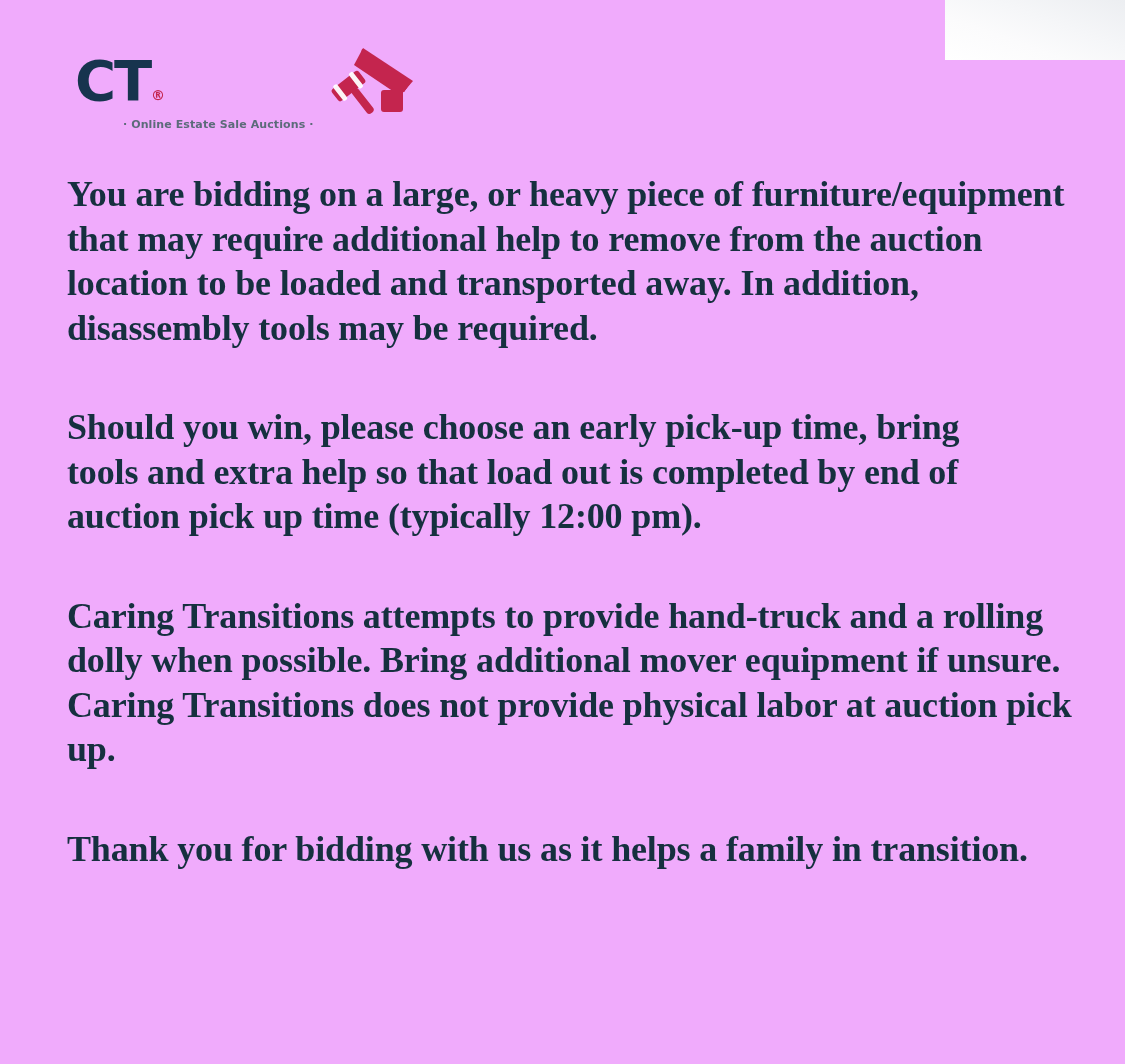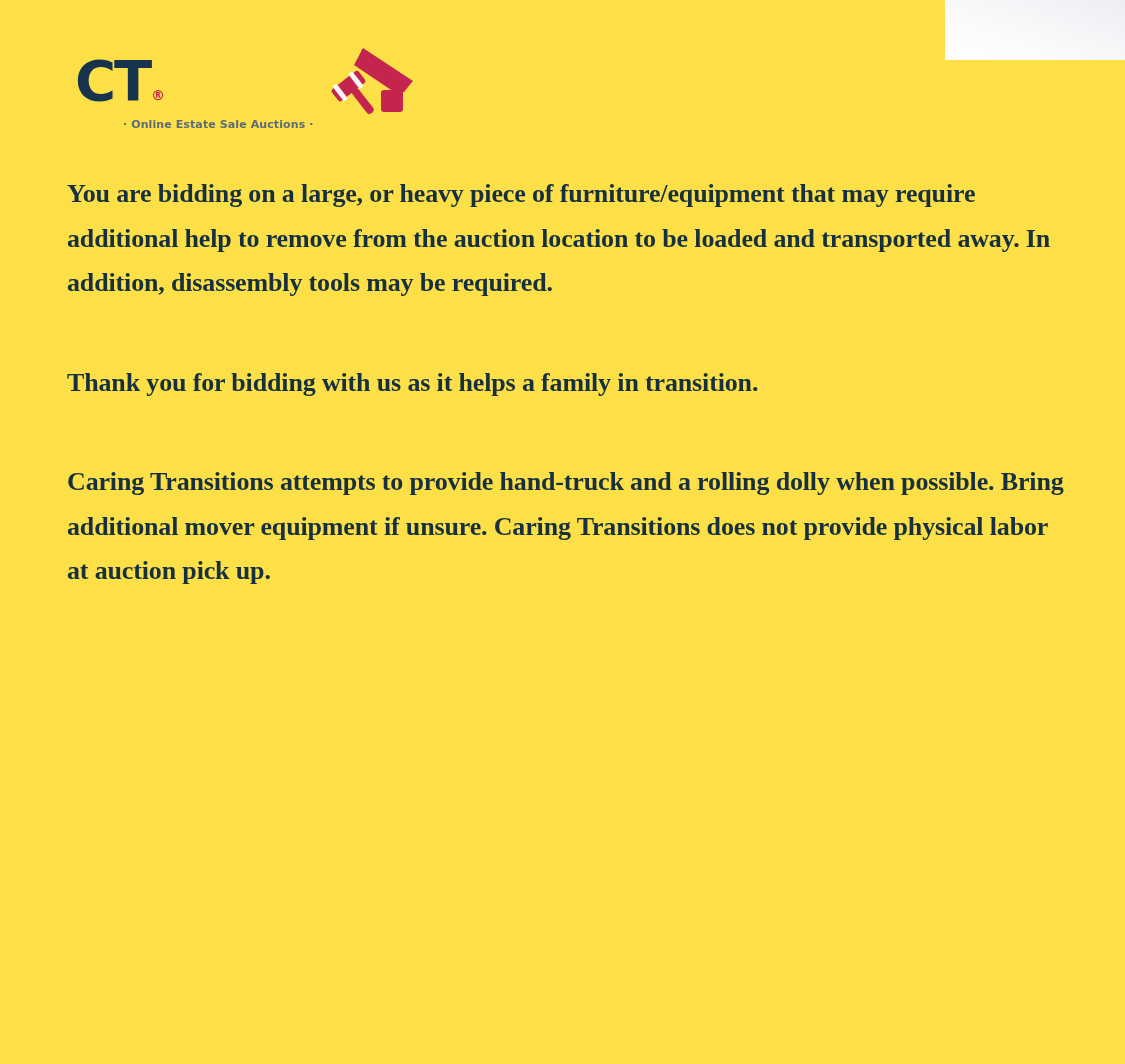--- a/index.html
+++ b/index.html
@@ -13,21 +13,21 @@
     height: 1064px;
     overflow: hidden;
     font-family: "Liberation Serif", "DejaVu Serif", serif;
     -webkit-font-smoothing: antialiased;
   }
 
   .page {
     position: relative;
     width: 1125px;
     height: 1064px;
-    background: #fde047;
+    background: #f0abfc;
     box-sizing: border-box;
   }
 
   
   .corner-shade {
     position: absolute;
     top: 0;
     right: 0;
     width: 180px;
     height: 60px;
@@ -91,21 +91,21 @@
   .copy {
     position: absolute;
     left: 67px;
     top: 172px;
     width: 1005px;
   }
   .para {
     color: #16303f;
     font-family: "Liberation Serif", "DejaVu Serif", serif;
     font-weight: 700;
-    font-size: 26px;
+    font-size: 36px;
     line-height: 44.5px;
     letter-spacing: -0.15px;
     margin: 0 0 55px 0;
     text-rendering: optimizeLegibility;
   }
   .para:last-child { margin-bottom: 0; }
   .para--p1 { width: 1000px; }
   .para--p2 { width: 960px; }
   .para--p3 { width: 1005px; }
   .para--p4 { width: 1005px; }
@@ -140,17 +140,18 @@
       <g transform="rotate(-38 33 40)">
         <rect x="29" y="44" width="8" height="30" rx="3.5" fill="#c4254e"></rect>
       </g>
     </svg>
 
     <div class="logo-tagline">· Online Estate Sale Auctions ·</div>
   </div>
 
   <div class="copy">
     <p class="para para--p1">You are bidding on a large, or heavy piece of furniture/equipment that may require additional help to remove from the auction location to be loaded and transported away. In addition, disassembly tools may be required.</p>
+    <p class="para para--p2">Should you win, please choose an early pick-up time, bring tools and extra help so that load out is completed by end of auction pick up time (typically 12:00 pm).</p>
+    <p class="para para--p3">Caring Transitions attempts to provide hand-truck and a rolling dolly when possible. Bring additional mover equipment if unsure. Caring Transitions does not provide physical labor at auction pick up.</p>
     <p class="para para--p4">Thank you for bidding with us as it helps a family in transition.</p>
-    <p class="para para--p3">Caring Transitions attempts to provide hand-truck and a rolling dolly when possible. Bring additional mover equipment if unsure. Caring Transitions does not provide physical labor at auction pick up.</p>
   </div>
 
 </div>
 
 </body></html>

